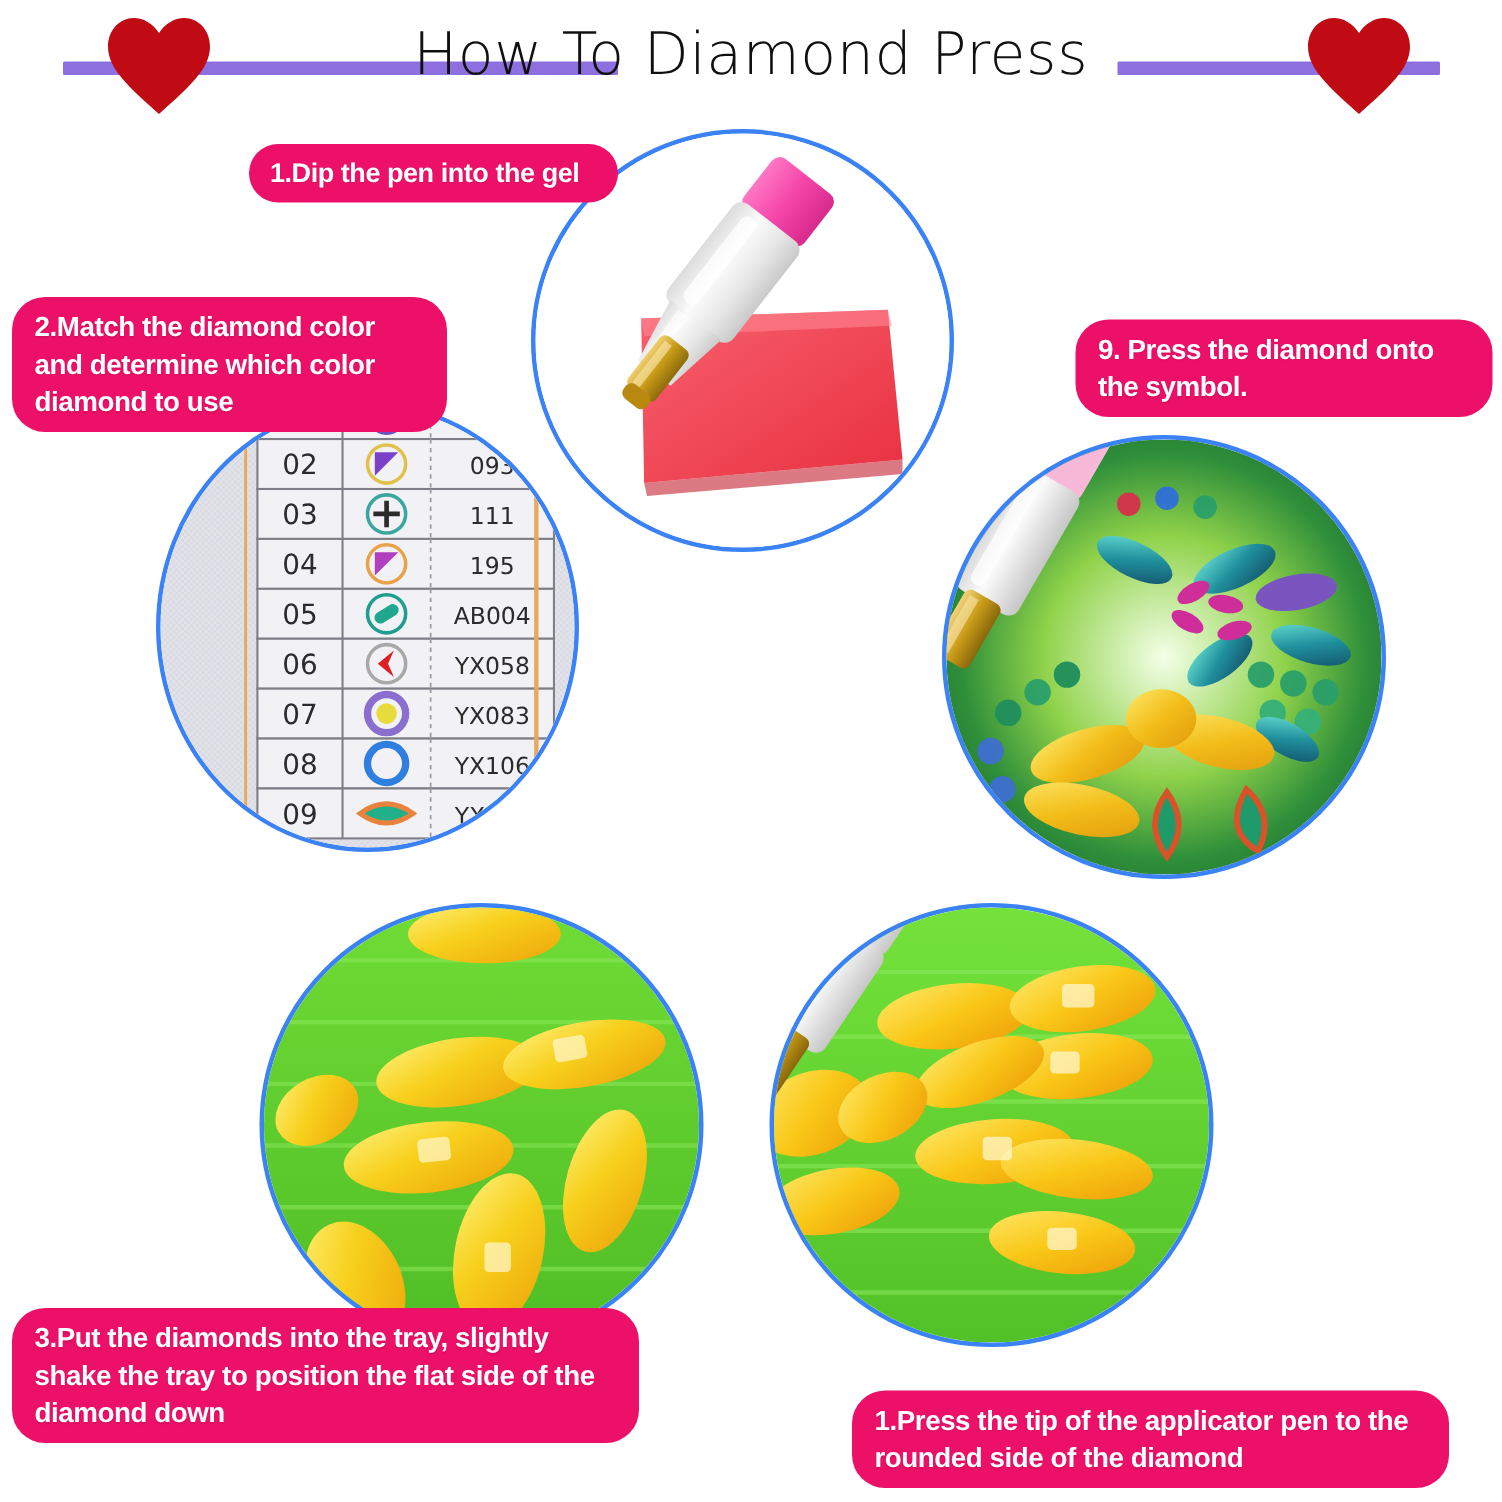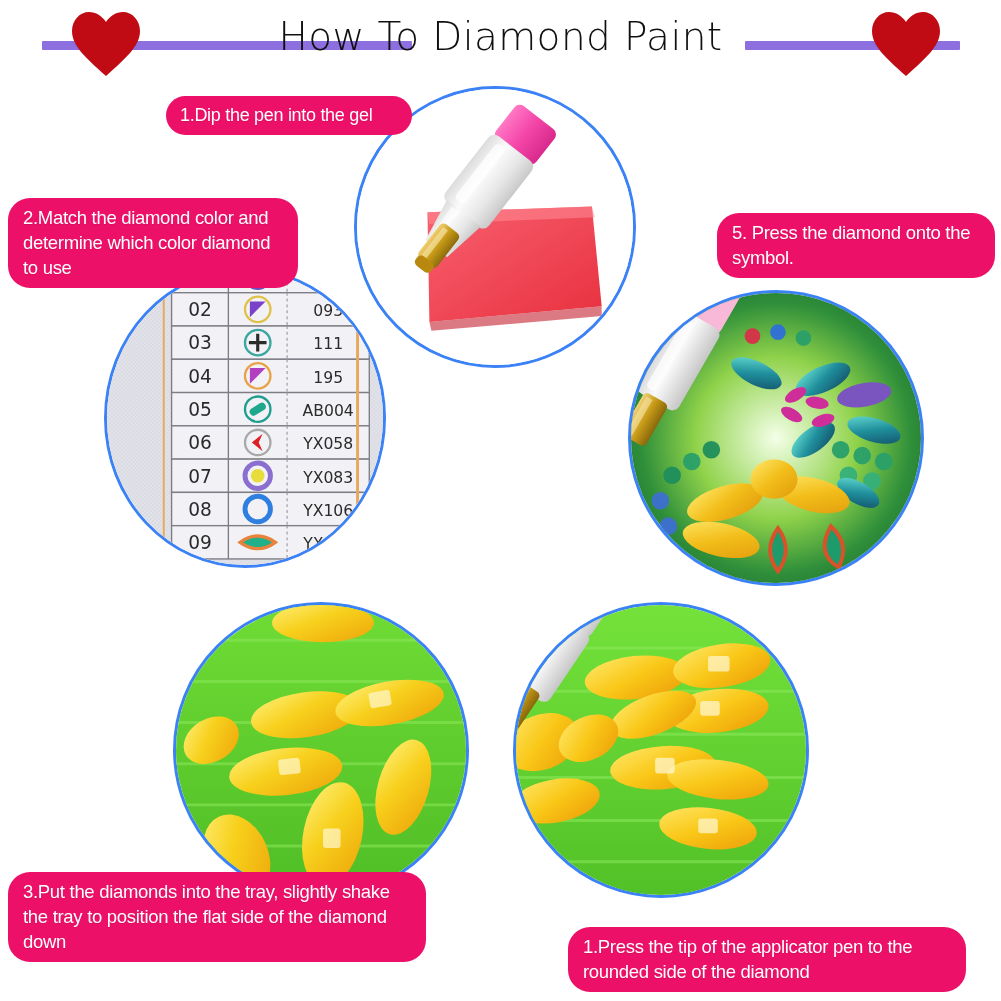--- a/index.html
+++ b/index.html
@@ -14,21 +14,21 @@
   .heart{position:absolute;width:76px;height:70px;}
   .heart svg{width:100%;height:100%;display:block;}
   #heart-left{left:68px;top:8px;}
   #heart-right{left:868px;top:8px;}
   #page-title{position:absolute;left:0;top:14px;width:1001px;text-align:center;
       font-family:"DejaVu Sans",sans-serif;font-weight:300;font-size:39px;
       letter-spacing:.4px;color:#101010;}
 
   
   .badge{position:absolute;background:#ed1068;color:#fff;border-radius:22px;
-      font-family:"Liberation Sans",sans-serif;font-weight:normal;
+      font-family:"Liberation Sans",sans-serif;font-weight:bold;
       font-size:18.5px;line-height:25px;padding:7px 15px 8px 15px;
       box-sizing:border-box;letter-spacing:-.3px;
       text-shadow:0 1px 1px rgba(0,0,0,.10);}
   #badge-1{left:166px;top:96px;width:246px;border-radius:20px;font-size:18px;padding:7px 14px;}
   #badge-2{left:8px;top:198px;width:290px;}
   #badge-5{left:717px;top:213px;width:278px;}
   #badge-3{left:8px;top:872px;width:418px;}
   #badge-4{left:568px;top:927px;width:398px;}
 
   
@@ -54,21 +54,21 @@
     <svg viewBox="0 0 76 70">
         <path d="M38 68C18 50 4 38 4 23 4 12 12 4 21 4c7 0 13 4 17 10 4-6 10-10 17-10 9 0 17 8 17 19 0 15-14 27-34 45z" fill="#c10b14"></path>
       </svg>
   </div>
   <div class="heart" id="heart-right">
     <svg viewBox="0 0 76 70">
         <path d="M38 68C18 50 4 38 4 23 4 12 12 4 21 4c7 0 13 4 17 10 4-6 10-10 17-10 9 0 17 8 17 19 0 15-14 27-34 45z" fill="#c10b14"></path>
       </svg>
   </div>
 
-  <div id="page-title">How To Diamond Paint</div>
+  <div id="page-title">How To Diamond Press</div>
 </div>
 
 <div class="circ" id="circ-1">
   <svg viewBox="0 0 282 282">
     <defs>
       <linearGradient id="gelG" x1="0" y1="0" x2="1" y2="1">
         <stop offset="0" stop-color="#f8606f"></stop>
           <stop offset="1" stop-color="#e8303f"></stop>
       </linearGradient>
       <linearGradient id="barrelG" x1="0" y1="0" x2="1" y2="0">
@@ -370,15 +370,15 @@
       <rect x="30" y="22" width="46" height="84" rx="8" fill="url(#barrelG4)"></rect>
       <rect x="38" y="28" width="10" height="72" rx="5" fill="#fff" opacity=".7"></rect>
       <rect x="40" y="100" width="26" height="62" rx="5" fill="url(#goldG4)"></rect>
       <rect x="44" y="104" width="7" height="52" fill="#f6e2a2" opacity=".65"></rect>
     </g>
   </svg>
 </div>
 
 <div class="badge" id="badge-1">1.Dip the pen into the gel</div>
 <div class="badge" id="badge-2">2.Match the diamond color and determine which color diamond to use</div>
-<div class="badge" id="badge-5">5.  Press the diamond onto the symbol.</div>
+<div class="badge" id="badge-5">9.  Press the diamond onto the symbol.</div>
 <div class="badge" id="badge-3">3.Put the diamonds into the tray, slightly shake the tray to position the flat side of the diamond down</div>
 <div class="badge" id="badge-4">1.Press the tip of the applicator pen to the rounded side of the diamond</div>
 
 </body></html>

